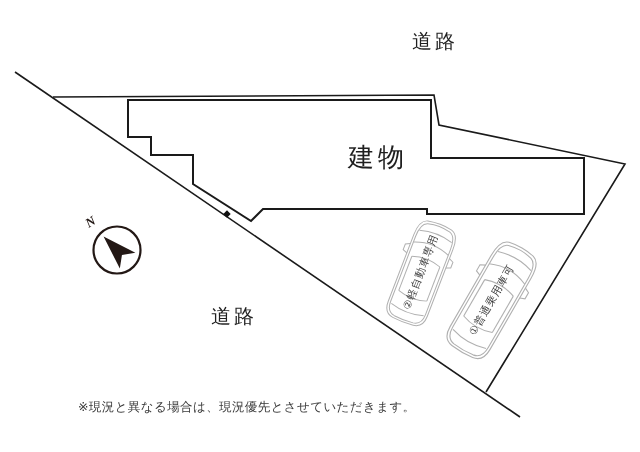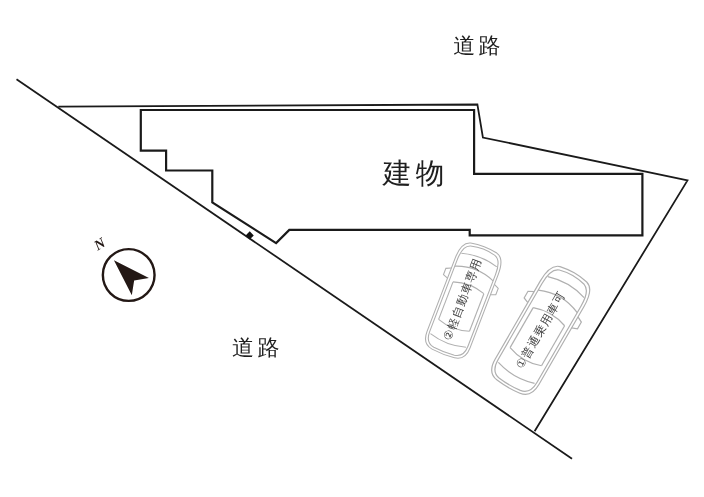--- a/index.html
+++ b/index.html
@@ -81,14 +81,15 @@
   <div class="lbl lbl-building" style="left:319px;top:140px;margin-left:29px;">建物</div>
 
   <div class="lbl lbl-north" style="left:86px;top:214px;">N</div>
 
   <div class="lbl lbl-road" style="left:211px;top:303px;">道路</div>
 
   <div class="car-label car-label-2">②軽自動車専用</div>
 
   <div class="car-label car-label-1">①普通乗用車可</div>
 
+  <div class="lbl lbl-disclaimer" style="left:78px;top:399px;">※現況と異なる場合は、現況優先とさせていただきます。</div>
 
 </div>
 
 </body></html>

